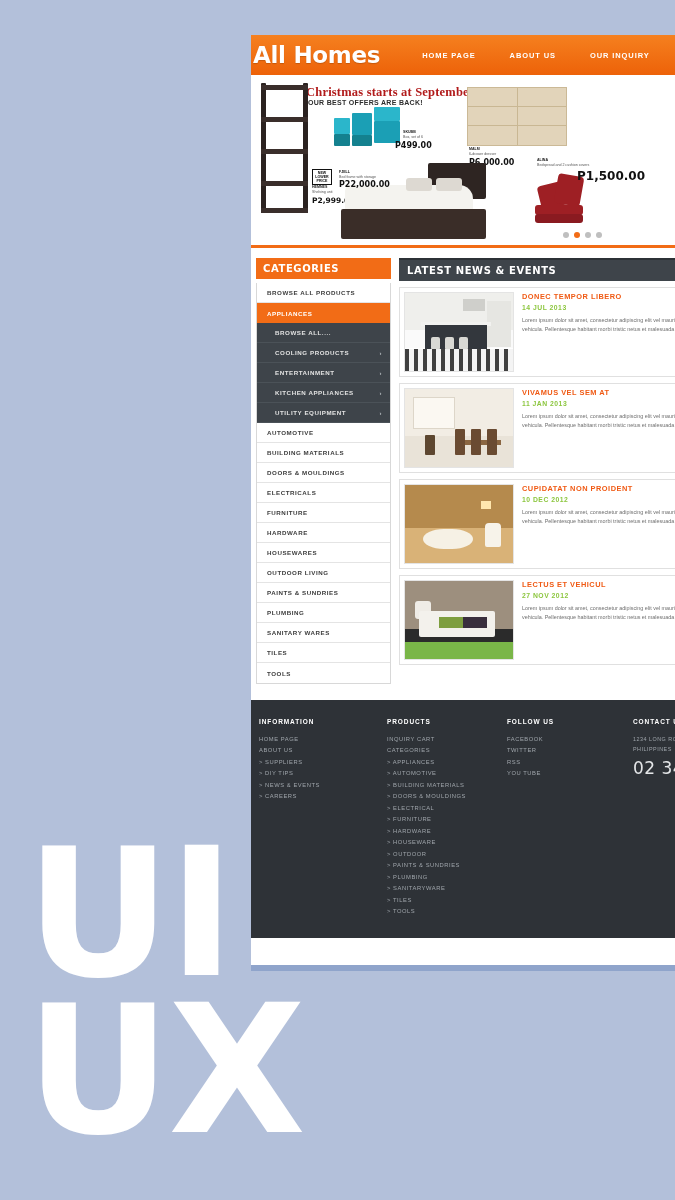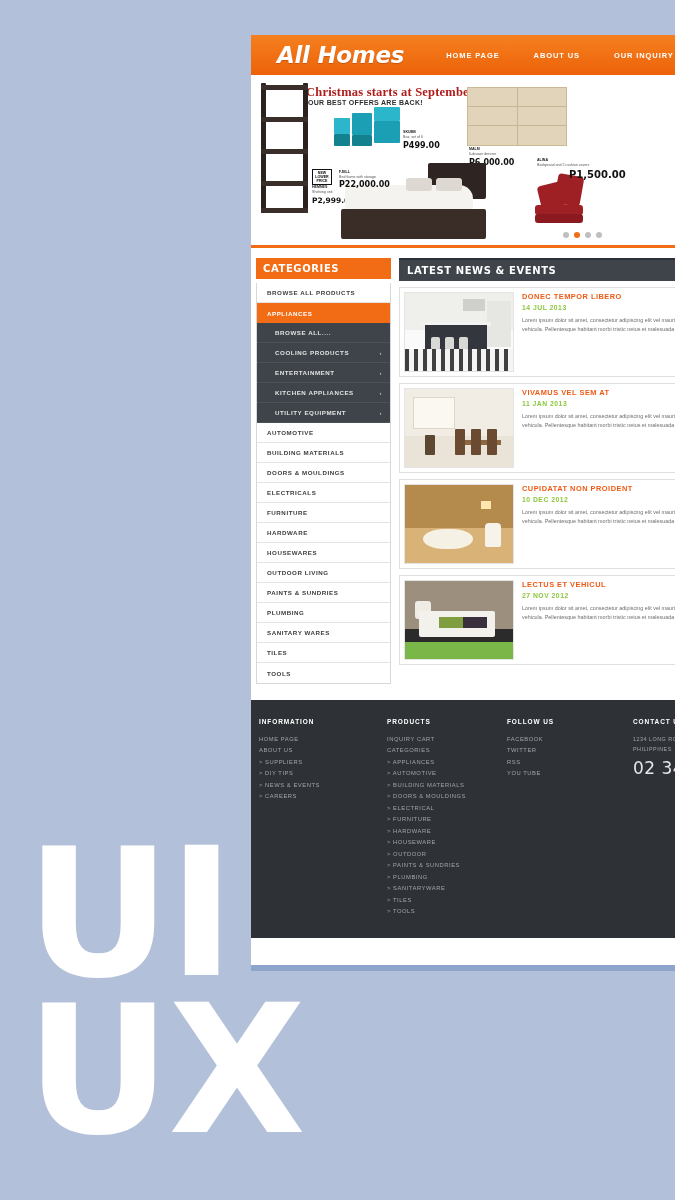--- a/index.html
+++ b/index.html
@@ -28,23 +28,22 @@
   }
   
   .hdr{
     height:40px;background:#f26c16;
     background:linear-gradient(#f5801f,#ed6209);
     display:flex;align-items:center;position:relative;
   }
   .logo{
     color:#fff;font-size:23px;font-weight:bold;
     font-family:"DejaVu Sans", sans-serif;
-    margin-left:26px;letter-spacing:-0.3px;
+    margin-left:2px;letter-spacing:-0.3px;
     text-shadow:0 1px 1px rgba(0,0,0,.18);
-    font-style:italic;
   }
   .nav{display:flex;align-items:center;margin-left:25px;}
   .nav a{
     color:#ffffff;font-size:7.5px;font-weight:bold;
     letter-spacing:.9px;text-decoration:none;
     margin:0 17px;white-space:nowrap;
   }
   
   .hero{
     height:170px;background:#ffffff;position:relative;overflow:hidden;
@@ -218,21 +217,21 @@
       <div>
         <div class="tealbox lt" style="left:83px;top:43px;width:16px;height:16px;"></div>
         <div class="tealbox dk" style="left:83px;top:59px;width:16px;height:12px;"></div>
         <div class="tealbox" style="left:101px;top:38px;width:20px;height:22px;"></div>
         <div class="tealbox dk" style="left:101px;top:60px;width:20px;height:11px;"></div>
         <div class="tealbox lt" style="left:123px;top:32px;width:26px;height:14px;"></div>
         <div class="tealbox" style="left:123px;top:46px;width:26px;height:22px;"></div>
       </div>
       <div class="plbl-sm" style="left:152px;top:55px;">SKUBB</div>
       <div class="plbl-sm" style="left:152px;top:60px;color:#555;font-weight:normal;">Box, set of 6</div>
-      <div class="pricelbl" style="left:152px;top:66px;font-size:8px;">P499.00</div>
+      <div class="pricelbl" style="left:144px;top:66px;font-size:8px;">P499.00</div>
 
       <div class="dresser">
         <div class="drw" style="top:0"></div>
         <div class="drw" style="top:33.3%"></div>
         <div class="drw" style="top:66.6%;border-bottom:none"></div>
         <div class="split"></div>
       </div>
       <div class="plbl-sm" style="left:218px;top:72px;">MALM</div>
       <div class="plbl-sm" style="left:218px;top:77px;color:#555;font-weight:normal;">6-drawer dresser</div>
       <div class="pricelbl" style="left:218px;top:83px;font-size:8px;">P6,000.00</div>
@@ -249,21 +248,21 @@
       <div class="pricelbl" style="left:88px;top:105px;font-size:8px;">P22,000.00</div>
 
       <div>
         <div class="redp" style="left:288px;top:108px;width:30px;height:24px;transform:rotate(-14deg);"></div>
         <div class="redp" style="left:305px;top:100px;width:26px;height:30px;transform:rotate(10deg);"></div>
         <div class="redp" style="left:284px;top:130px;width:48px;height:10px;border-radius:3px;"></div>
         <div class="redp" style="left:284px;top:139px;width:48px;height:9px;border-radius:3px;background:#8a1a20;"></div>
       </div>
       <div class="plbl-sm" style="left:286px;top:83px;">ALINA</div>
       <div class="plbl-sm" style="left:286px;top:88px;color:#555;font-weight:normal;">Bedspread and 2 cushion covers</div>
-      <div class="pricelbl" style="left:278px;top:94px;font-size:10px;padding-left:40px;">P1,500.00</div>
+      <div class="pricelbl" style="left:286px;top:94px;font-size:12px;padding-left:40px;">P1,500.00</div>
 
       <div class="dots">
         <div class="dot"></div>
         <div class="dot on"></div>
         <div class="dot"></div>
         <div class="dot"></div>
       </div>
     </div>
   </div>
 

